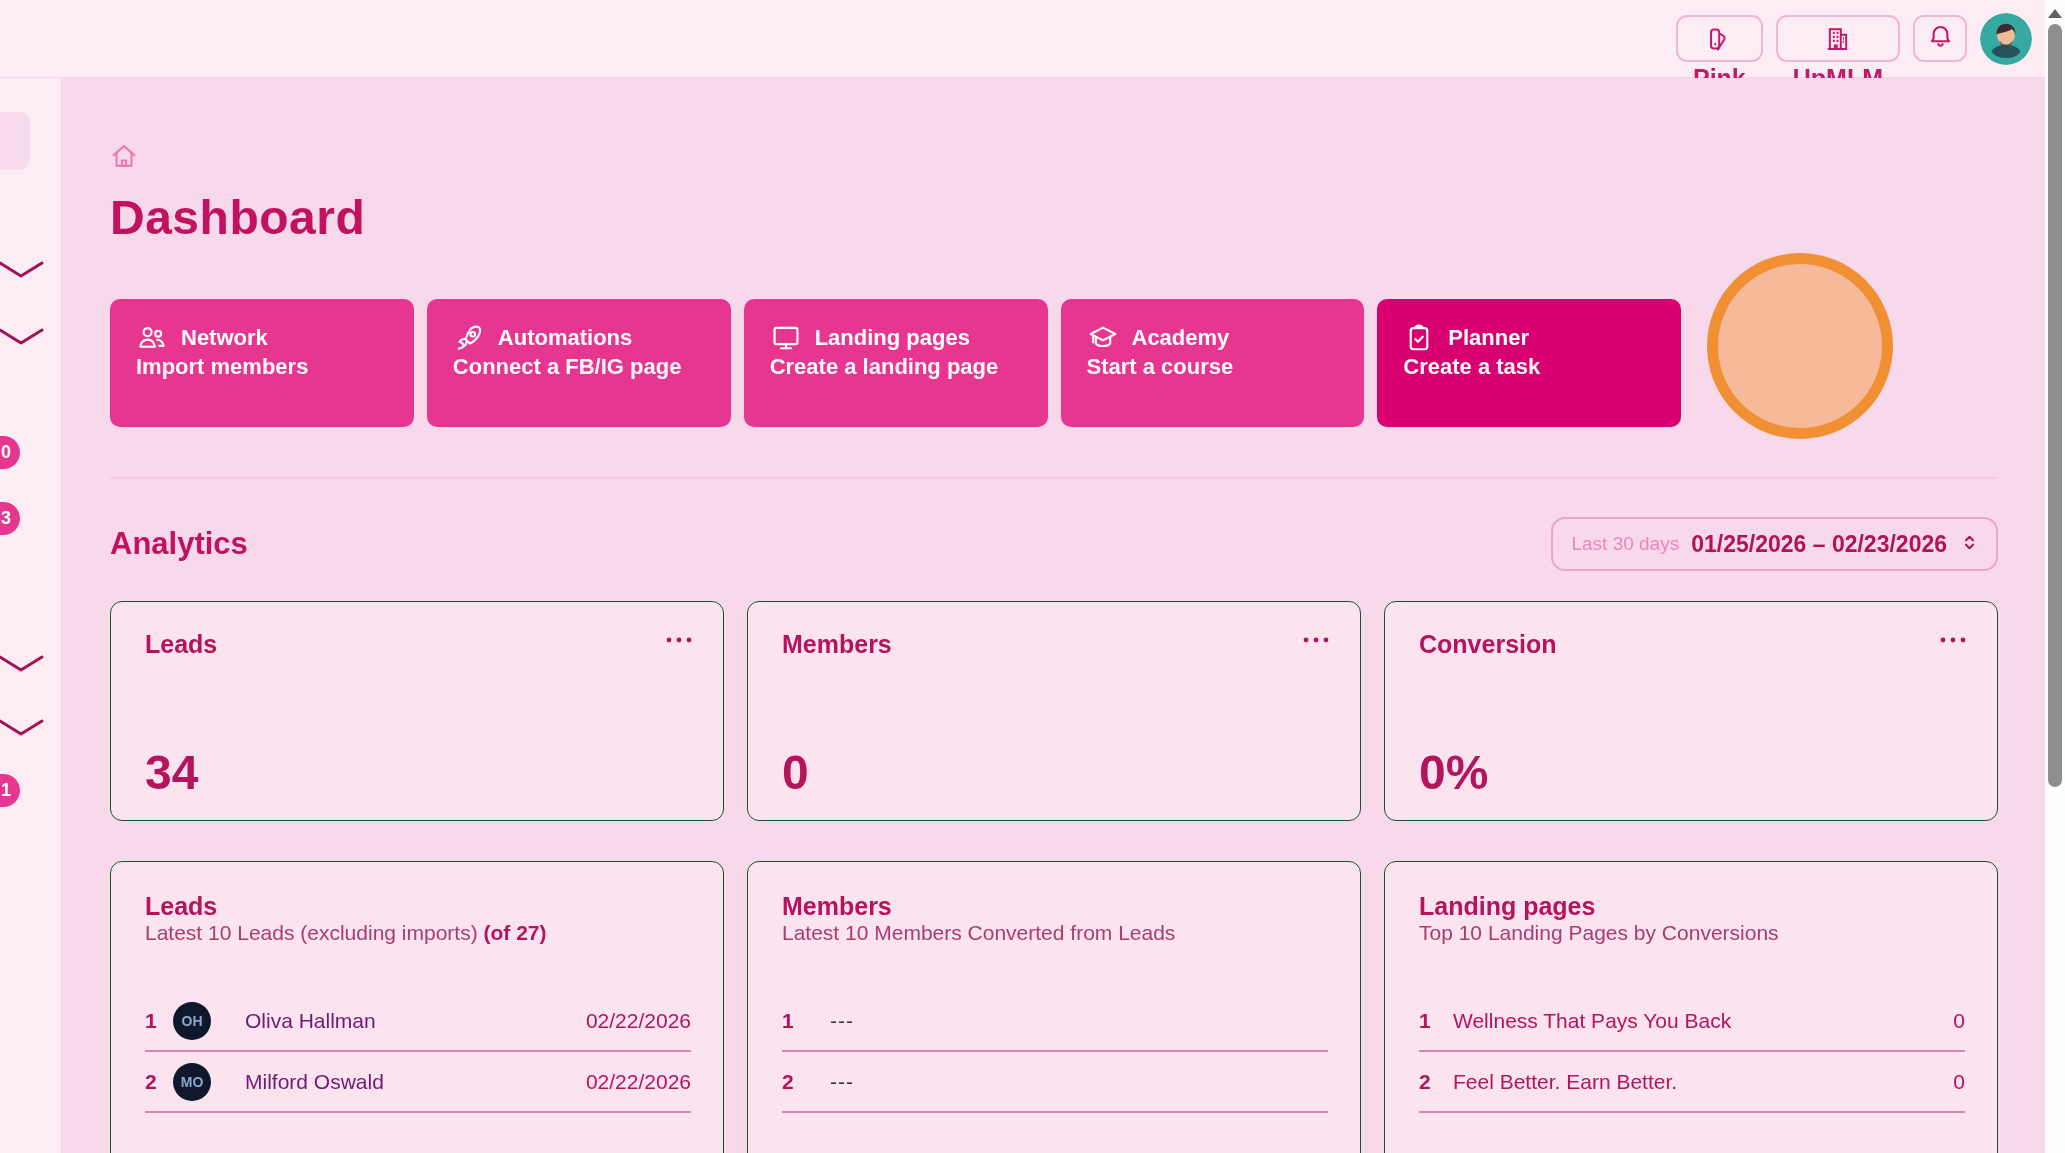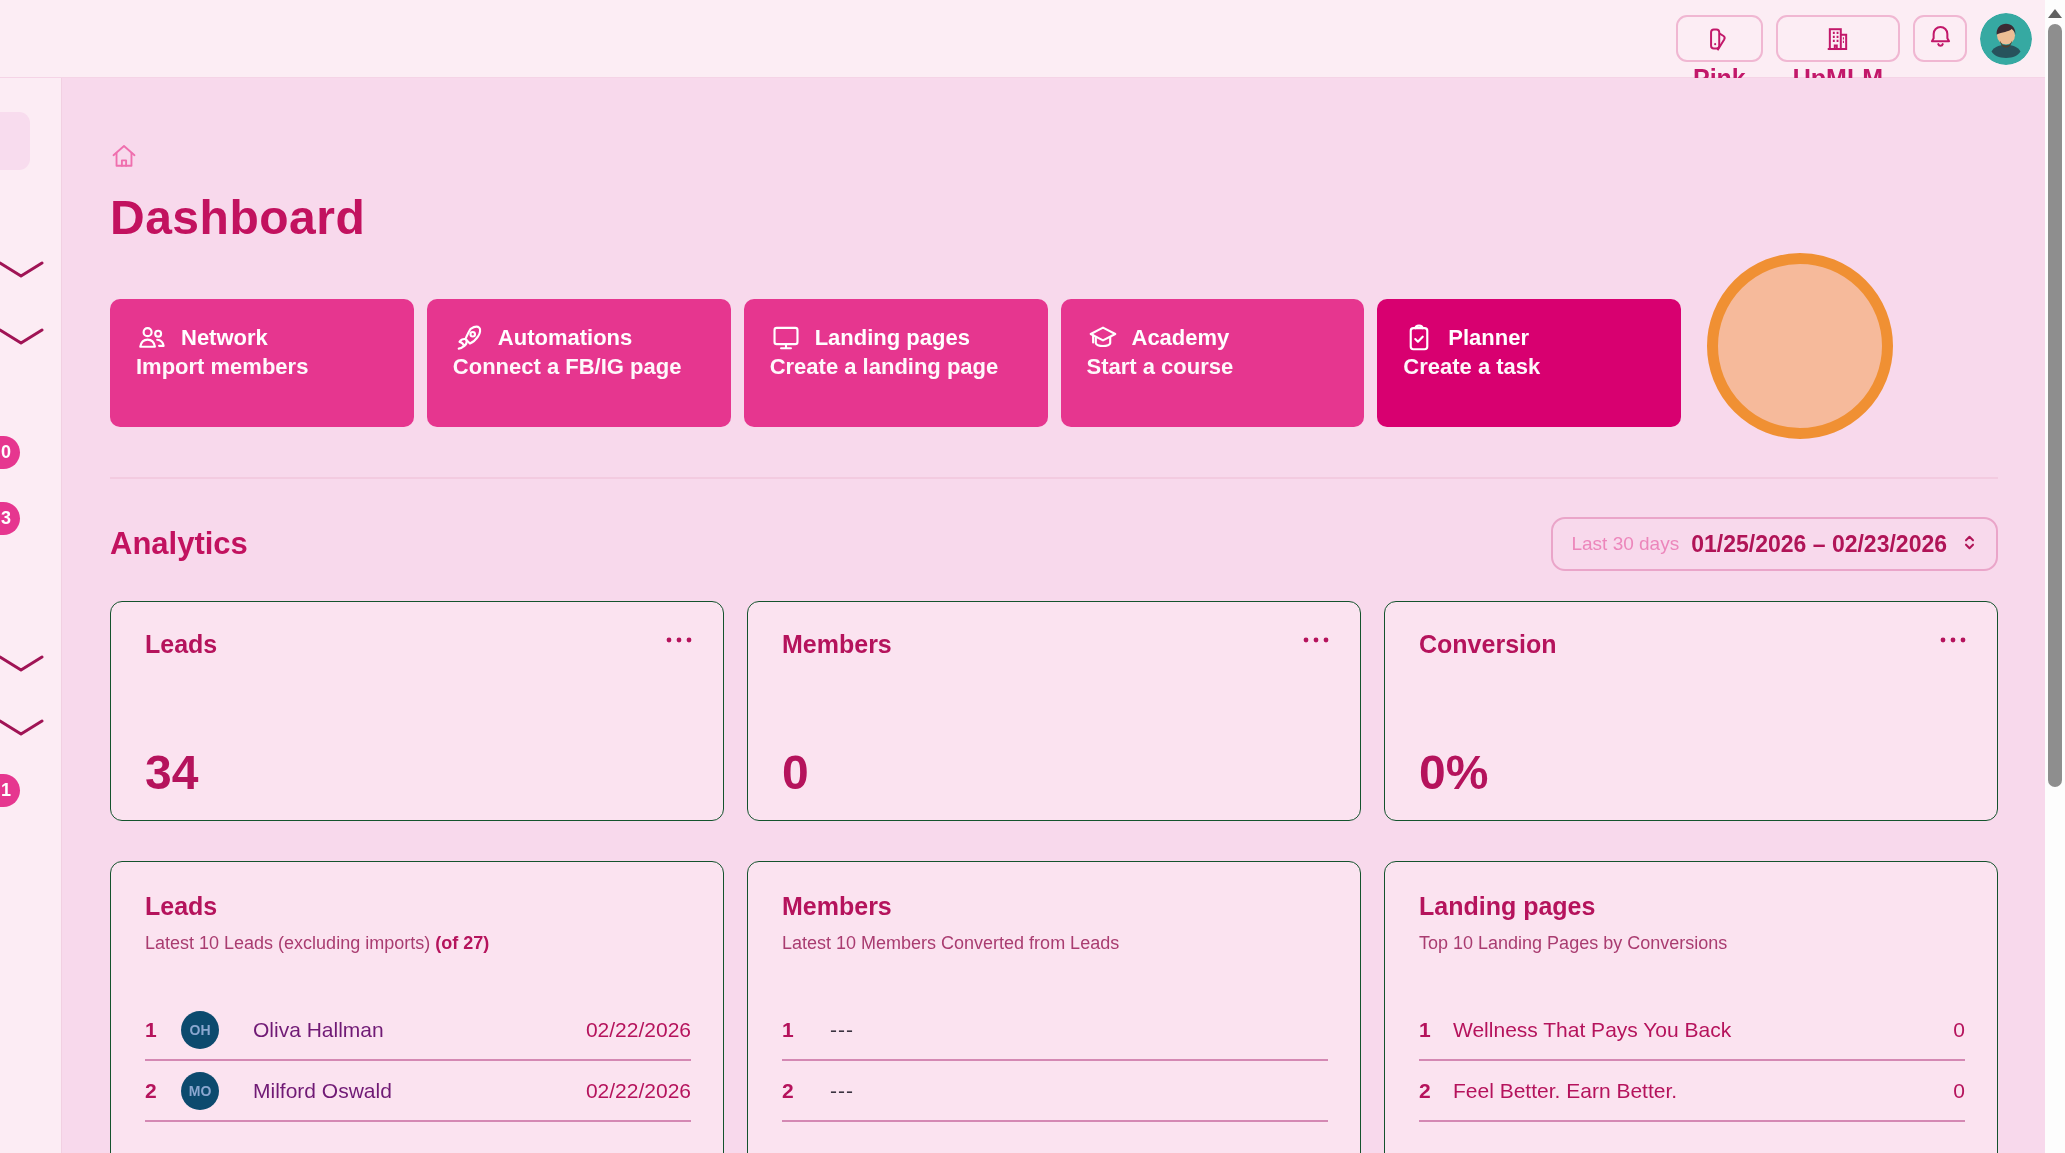--- a/index.html
+++ b/index.html
@@ -69,29 +69,29 @@
   .card {
     background:#fbe3f0; border:1px solid #14532d; border-radius:12px;
   }
   .stat-card { height:220px; padding:28px 32px 20px 34px; display:flex; flex-direction:column; position:relative; }
   .card-title { font-size:25px; font-weight:bold; color:#b5135c; }
   .dots { position:absolute; top:28px; right:30px; color:#b5135c; cursor:pointer; }
   .stat-value { margin-top:auto; font-size:48px; font-weight:bold; color:#b5135c; }
   
   .lists { margin-top:40px; display:grid; grid-template-columns:repeat(3,1fr); gap:23px; }
   .list-card { height:330px; padding:30px 32px 0 34px; overflow:hidden; }
-  .list-sub { margin-top:12px; font-size:18px; color:#a93c70; }
+  .list-sub { font-size:21px; color:#a93c70; }
   .list-sub b { color:#b5135c; }
   .rows { margin-top:46px; }
   .row { display:flex; align-items:center; height:61px; border-bottom:2px solid #d488b3; }
   .row-index { font-weight:bold; color:#b5135c; font-size:21px; width:24px; flex:0 0 24px; }
   .row-avatar {
-    width:38px; height:38px; border-radius:50%; background:#0c4a6e; color:#8ba7d0;
+    width:38px; height:38px; border-radius:50%; background:#0f172a; color:#8ba7d0;
     font-size:14px; font-weight:bold; display:flex; align-items:center; justify-content:center;
-    margin-left:12px; flex:0 0 38px;
+    margin-left:4px; flex:0 0 38px;
   }
   .row-name { margin-left:34px; font-size:21px; color:#701a75; }
   .row-name.pink { color:#b5135c; margin-left:10px; }
   .row-name.dash { margin-left:24px; color:#3a3340; letter-spacing:1px; }
   .row-value { margin-left:auto; font-size:21px; color:#b5135c; }
   
   .scrollbar { position:absolute; top:0; right:0; width:20px; height:1153px; background:#fdfdfd; z-index:9; }
   .scroll-up {
     position:absolute; top:9px; left:3px;
     width:0; height:0; border-left:7px solid transparent; border-right:7px solid transparent;

